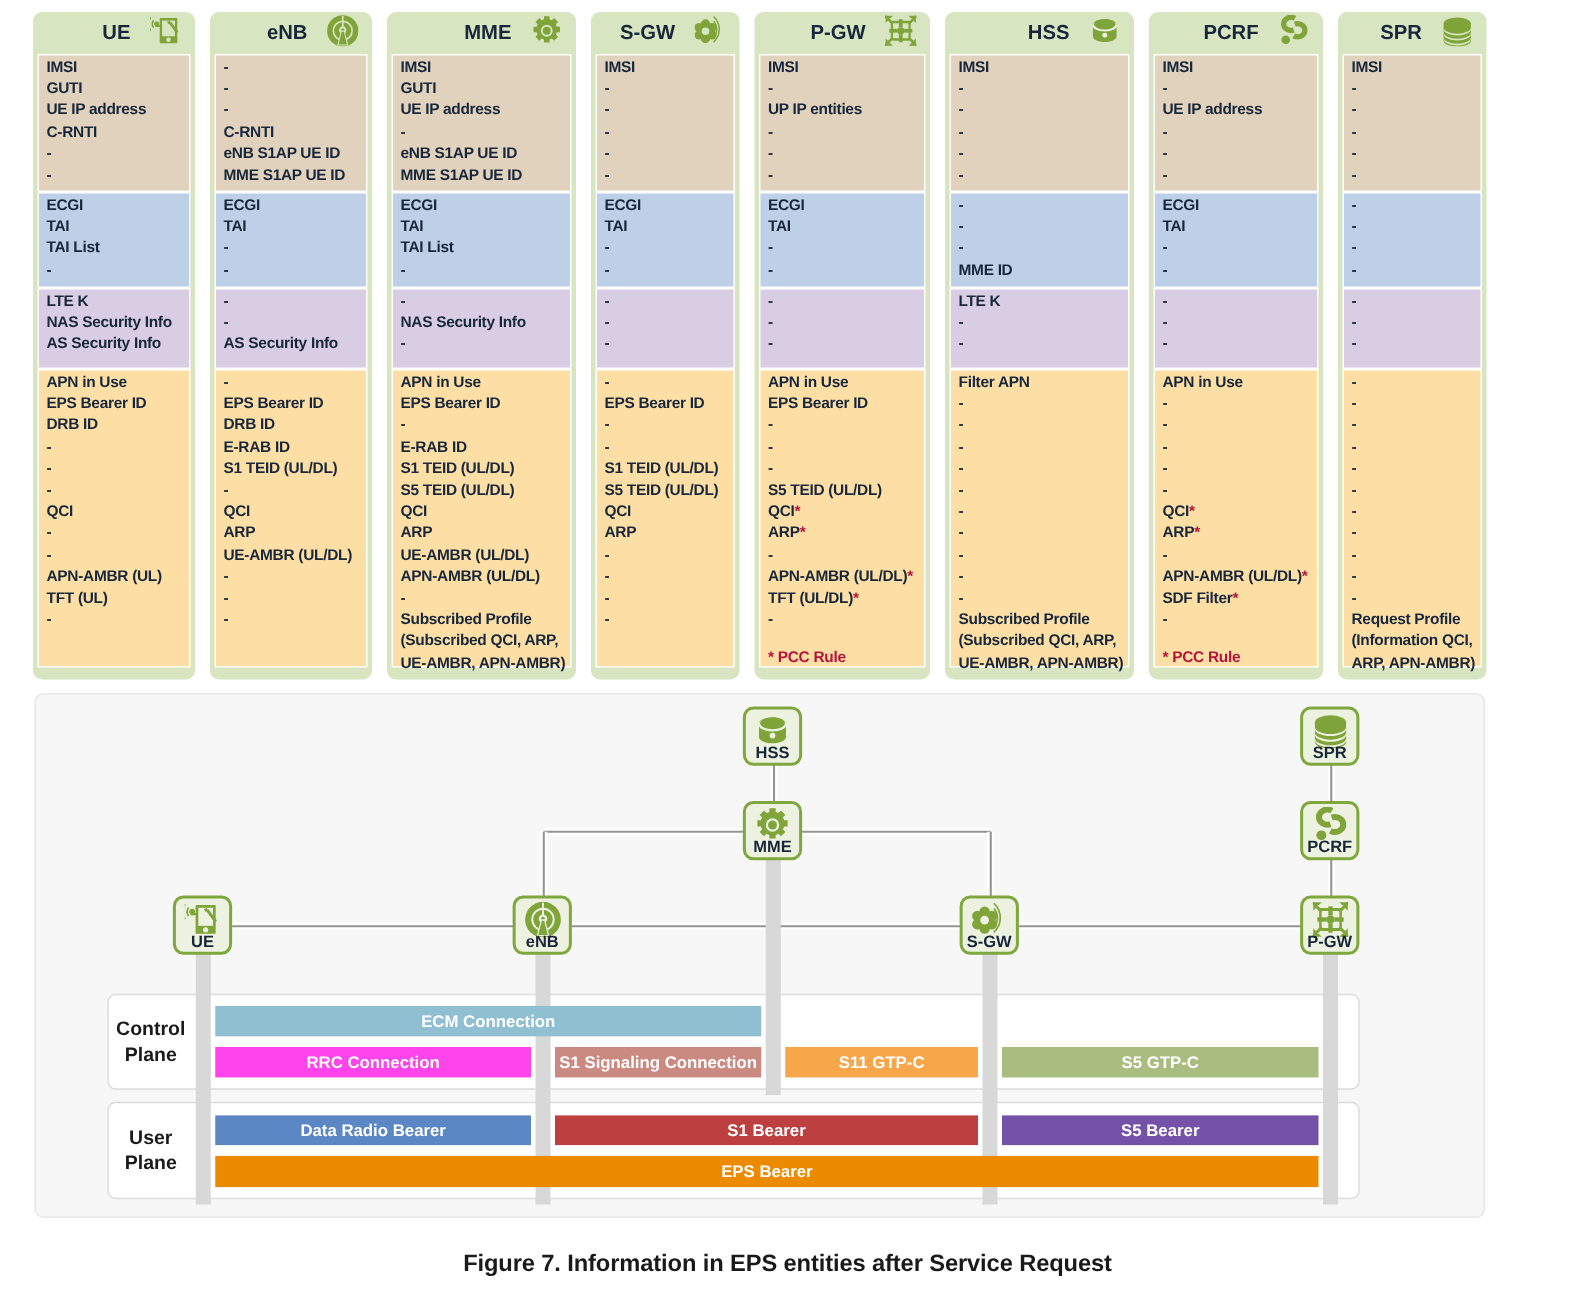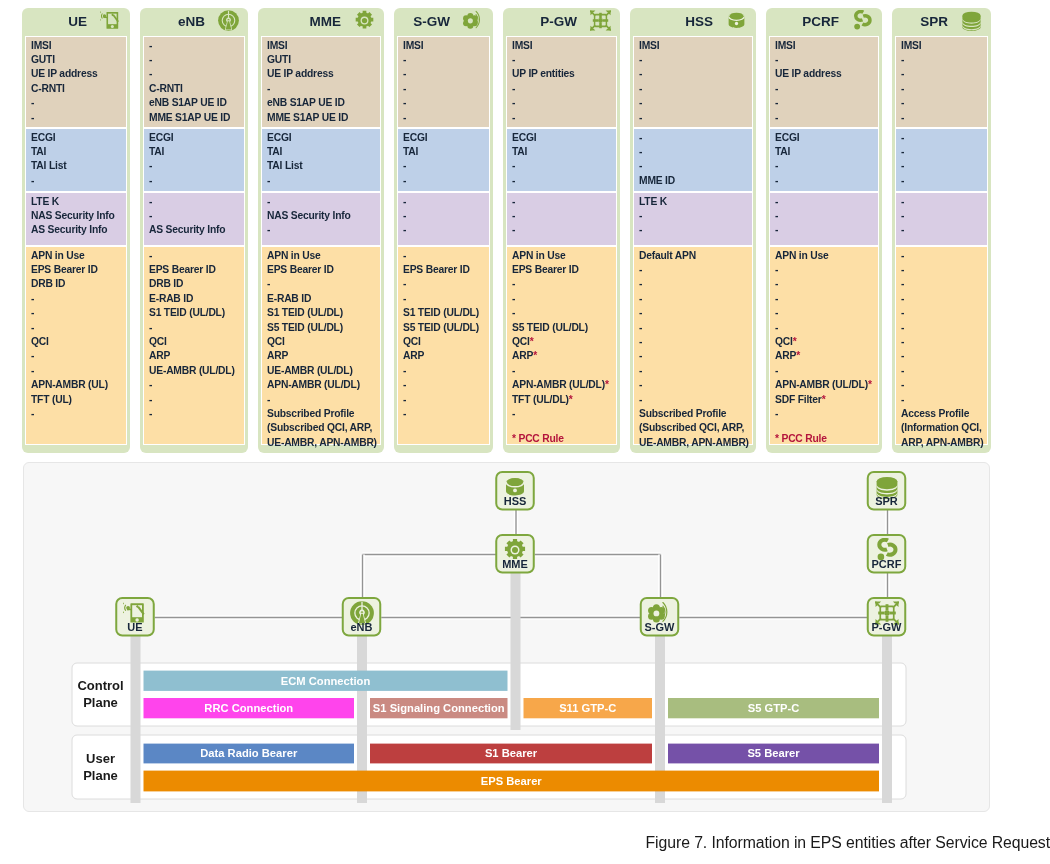--- a/index.html
+++ b/index.html
@@ -14,22 +14,22 @@
           display:flex; flex-direction:column; flex:none; }
   .card-head { height:25px; flex:none; display:flex; align-items:flex-start;
                justify-content:flex-end; padding:0px 6px 0 3px; gap:13px; }
   .card-title { font-size:13.5px; font-weight:bold; line-height:20px; padding-top:1px; }
   .card-icon { width:21px; height:21px; display:block; flex:none; margin-top:-1px; }
   .sec { padding:1.5px 4px 3px 5px; border:1.5px solid #fff; }
   .row { font-size:10.3px; font-weight:bold; line-height:14.4px; white-space:nowrap; letter-spacing:-0.2px; }
   .fn { color:#b4143c; }
   .panel { position:absolute; left:23px; top:462px; width:967px; height:350px;
            background:#f7f7f7; border:1px solid #e6e6e6; border-radius:6px; }
-  .caption { position:absolute; left:0; top:834px; width:1050px; text-align:right;
-             font-size:15.8px; font-weight:normal; color:#1a1a1a; letter-spacing:-0.08px; }
+  .caption { position:absolute; left:0; top:834px; width:1050px; text-align:center;
+             font-size:15.8px; font-weight:bold; color:#1a1a1a; letter-spacing:-0.08px; }
 </style>
 </head>
 <body>
 
 <div class="cards" id="cards">
     <div class="card" style="width: 108px;">
       <div class="card-head">
         <div class="card-title">UE</div>
         <div class="card-icon"><svg viewBox="0 0 24 24" width="100%" height="100%">
             <g fill="#7fa53a">
@@ -314,21 +314,21 @@
         <div class="row">-</div>
         <div class="row">-</div>
         <div class="row">MME ID</div>
       </div>
       <div class="sec" style="background: rgb(217, 205, 228); height: 54px; flex: 0 0 auto; margin-top: 0px;">
         <div class="row">LTE K</div>
         <div class="row">-</div>
         <div class="row">-</div>
       </div>
       <div class="sec" style="background: rgb(253, 223, 166); flex: 1 1 auto; min-height: 0px; overflow: visible; margin-top: 0px;">
-        <div class="row">Default APN</div>
+        <div class="row">Filter APN</div>
         <div class="row">-</div>
         <div class="row">-</div>
         <div class="row">-</div>
         <div class="row">-</div>
         <div class="row">-</div>
         <div class="row">-</div>
         <div class="row">-</div>
         <div class="row">-</div>
         <div class="row">-</div>
         <div class="row">-</div>
@@ -420,21 +420,21 @@
         <div class="row">-</div>
         <div class="row">-</div>
         <div class="row">-</div>
         <div class="row">-</div>
         <div class="row">-</div>
         <div class="row">-</div>
         <div class="row">-</div>
         <div class="row">-</div>
         <div class="row">-</div>
         <div class="row">-</div>
-        <div class="row">Access Profile</div>
+        <div class="row">Request Profile</div>
         <div class="row">(Information QCI,</div>
         <div class="row">ARP, APN-AMBR)</div>
       </div>
     </div>
   </div>
 
 <div class="panel">
   <svg id="diagram" width="965" height="348" viewBox="0 0 965 348">
       <rect x="48" y="200" width="834" height="63" rx="5" fill="#fff" stroke="#dcdcdc" stroke-width="1"></rect>
       <text x="76.5" y="227" text-anchor="middle" font-size="13.0" font-weight="bold" fill="#1a1a1a" font-family="&quot;Liberation Sans&quot;, sans-serif">Control</text>

